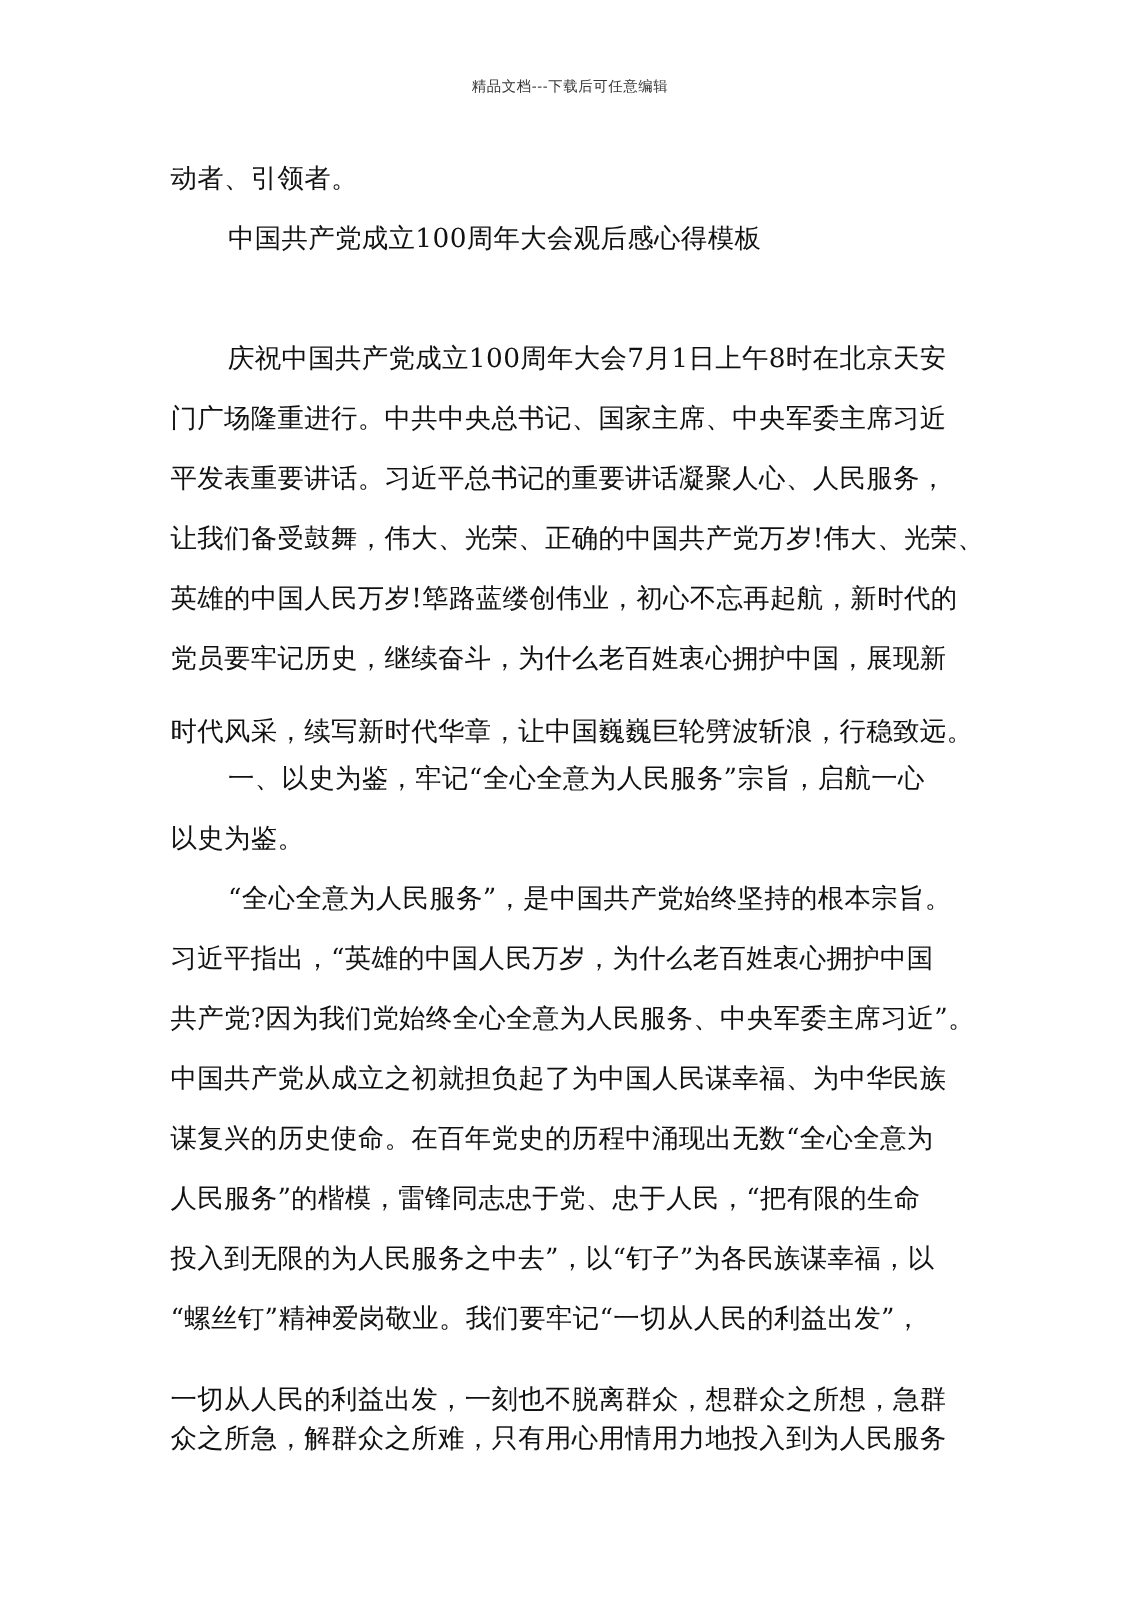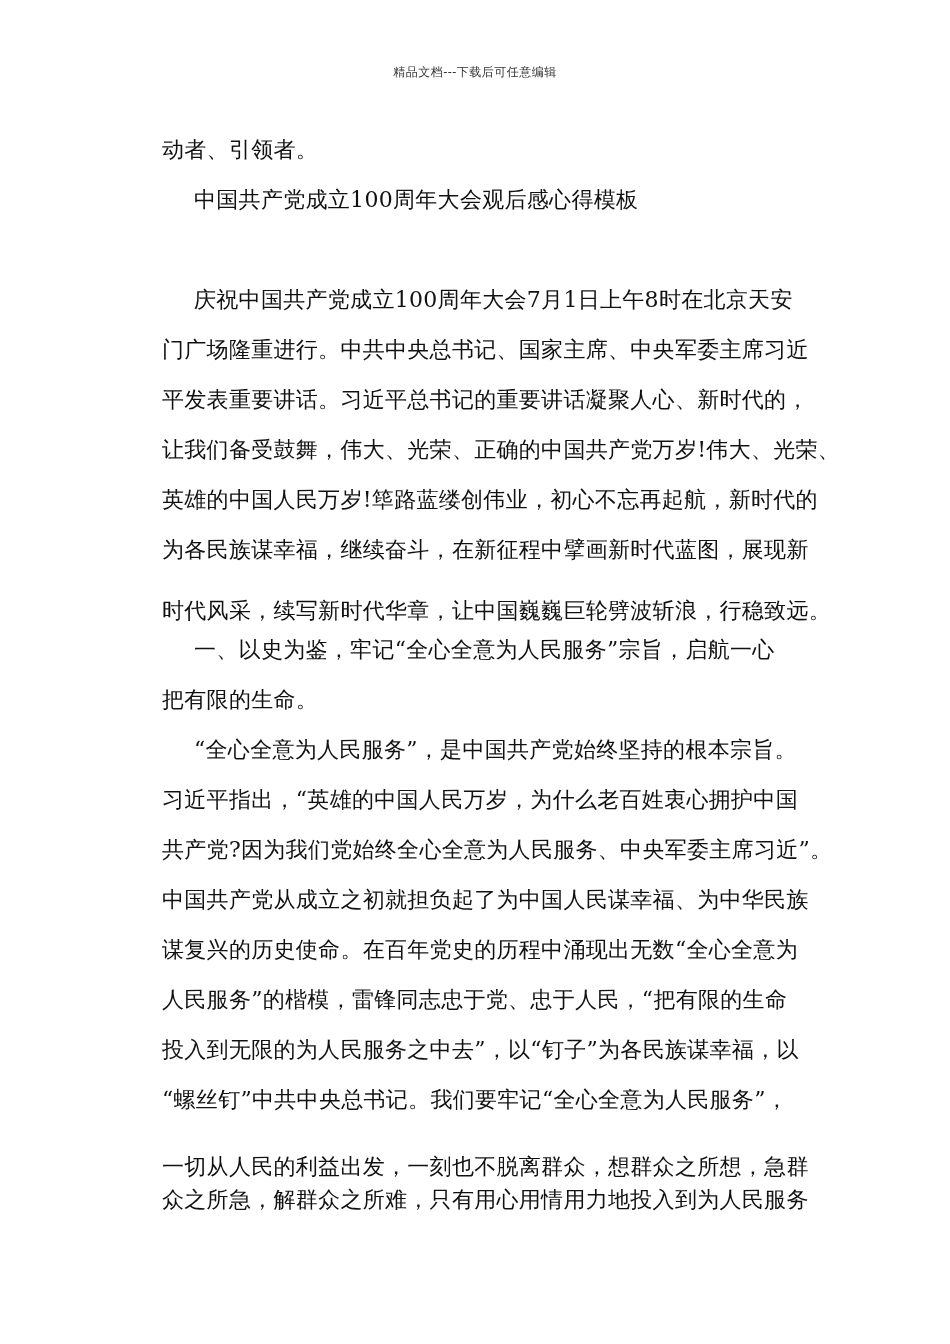--- a/index.html
+++ b/index.html
@@ -1,43 +1,43 @@
 <!DOCTYPE html>
 <html><head>
 <meta charset="utf-8">
 <style>
   html, body { margin: 0; padding: 0; background: #ffffff; }
   body { width: 950px; height: 1344px; position: relative; overflow: hidden;
          font-family: "DejaVu Serif", "Liberation Serif", serif; color: #111; }
   .header { position: absolute; top: 64px; left: 0; width: 950px; text-align: center;
             font-size: 12px; color: #333; letter-spacing: 0.5px; }
   .line { position: absolute; left: 142px; font-size: 22px; white-space: nowrap;
-          line-height: 30px; letter-spacing: 0.3px; margin-left: 20px; }
-  .indent { left: 174px; }
+          line-height: 30px; letter-spacing: 0.3px; }
+  .indent { left: 190px; }
 </style>
 </head>
 <body>
 
 <div class="header">精品文档---下载后可任意编辑</div>
 
 <div>
   <div class="line" style="top:135px">动者、引领者。</div>
   <div class="line indent" style="top:185px">中国共产党成立100周年大会观后感心得模板</div>
   <div class="line indent" style="top:285px">庆祝中国共产党成立100周年大会7月1日上午8时在北京天安</div>
   <div class="line" style="top:335px">门广场隆重进行。中共中央总书记、国家主席、中央军委主席习近</div>
-  <div class="line" style="top:385px">平发表重要讲话。习近平总书记的重要讲话凝聚人心、新时代的，</div>
+  <div class="line" style="top:385px">平发表重要讲话。习近平总书记的重要讲话凝聚人心、人民服务，</div>
   <div class="line" style="top:435px">让我们备受鼓舞，伟大、光荣、正确的中国共产党万岁!伟大、光荣、</div>
   <div class="line" style="top:485px">英雄的中国人民万岁!筚路蓝缕创伟业，初心不忘再起航，新时代的</div>
-  <div class="line" style="top:535px">为各民族谋幸福，继续奋斗，在新征程中擘画新时代蓝图，展现新</div>
+  <div class="line" style="top:535px">党员要牢记历史，继续奋斗，为什么老百姓衷心拥护中国，展现新</div>
   <div class="line" style="top:596px">时代风采，续写新时代华章，让中国巍巍巨轮劈波斩浪，行稳致远。</div>
   <div class="line indent" style="top:635px">一、以史为鉴，牢记“全心全意为人民服务”宗旨，启航一心</div>
-  <div class="line" style="top:685px">把有限的生命。</div>
+  <div class="line" style="top:685px">以史为鉴。</div>
   <div class="line indent" style="top:735px">“全心全意为人民服务”，是中国共产党始终坚持的根本宗旨。</div>
   <div class="line" style="top:785px">习近平指出，“英雄的中国人民万岁，为什么老百姓衷心拥护中国</div>
   <div class="line" style="top:835px">共产党?因为我们党始终全心全意为人民服务、中央军委主席习近”。</div>
   <div class="line" style="top:885px">中国共产党从成立之初就担负起了为中国人民谋幸福、为中华民族</div>
   <div class="line" style="top:935px">谋复兴的历史使命。在百年党史的历程中涌现出无数“全心全意为</div>
   <div class="line" style="top:985px">人民服务”的楷模，雷锋同志忠于党、忠于人民，“把有限的生命</div>
   <div class="line" style="top:1035px">投入到无限的为人民服务之中去”，以“钉子”为各民族谋幸福，以</div>
-  <div class="line" style="top:1085px">“螺丝钉”中共中央总书记。我们要牢记“全心全意为人民服务”，</div>
+  <div class="line" style="top:1085px">“螺丝钉”精神爱岗敬业。我们要牢记“一切从人民的利益出发”，</div>
   <div class="line" style="top:1152px">一切从人民的利益出发，一刻也不脱离群众，想群众之所想，急群</div>
   <div class="line" style="top:1185px">众之所急，解群众之所难，只有用心用情用力地投入到为人民服务</div>
 </div>
 
 </body></html>

